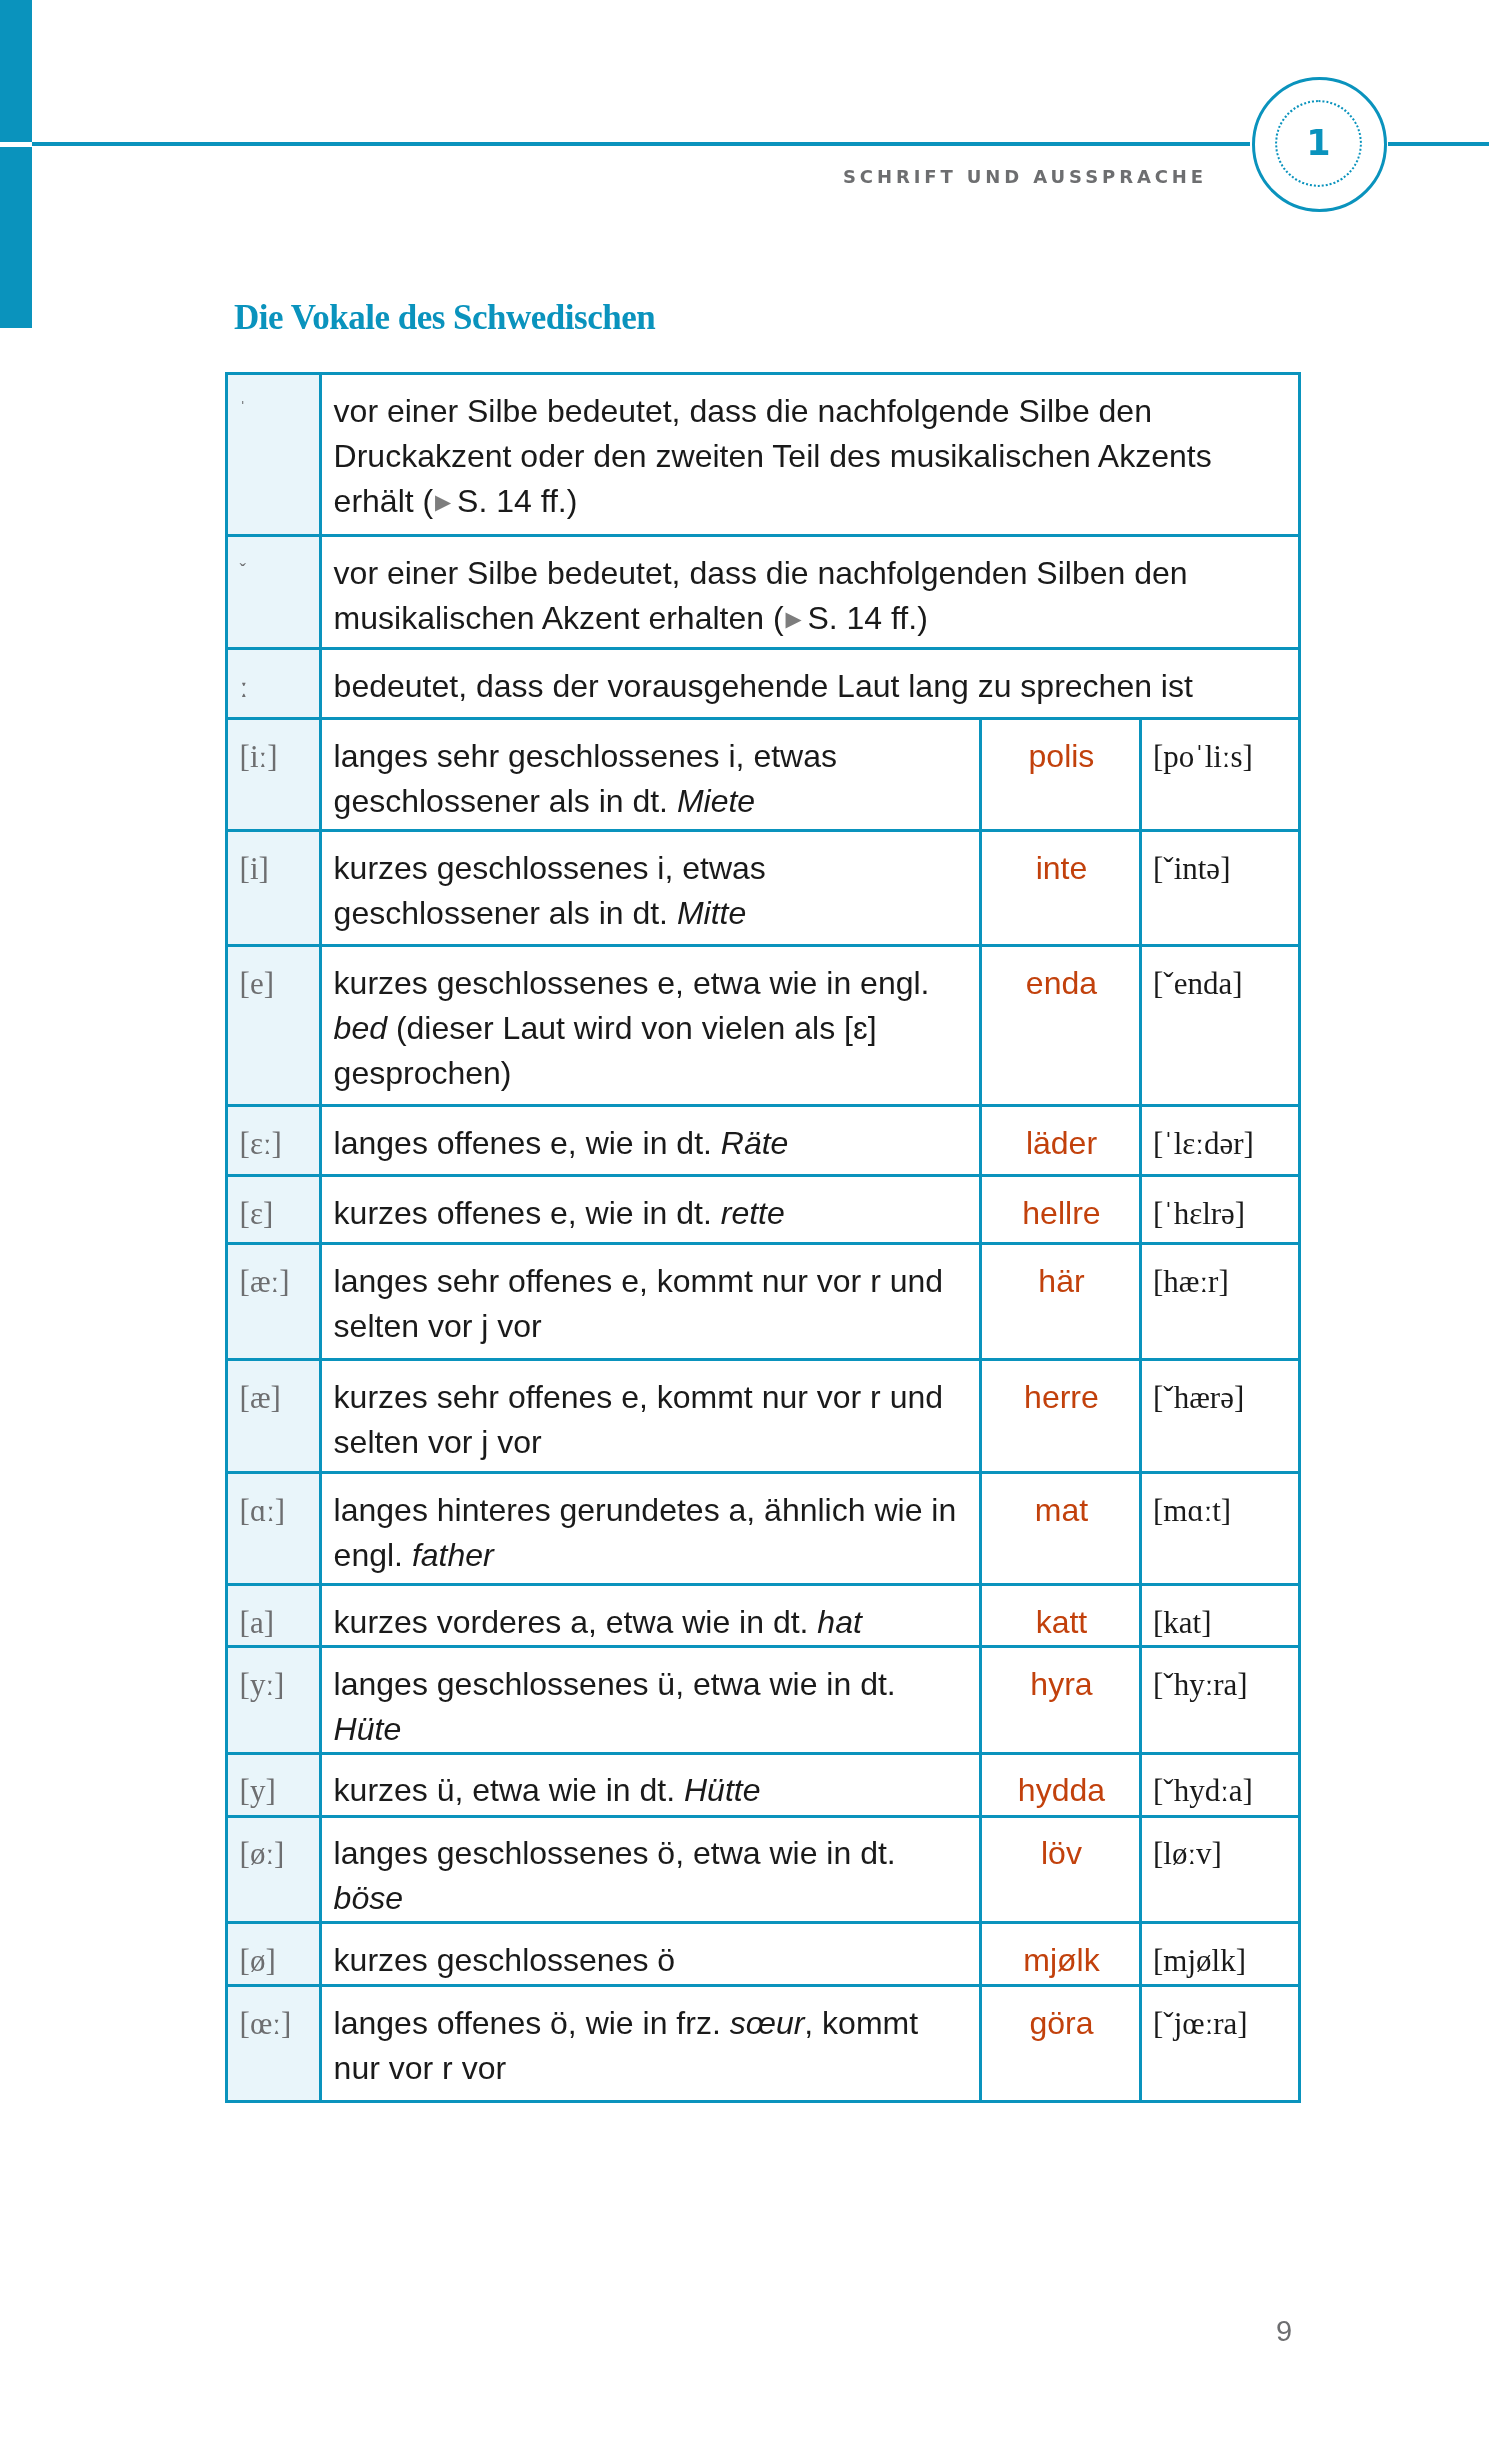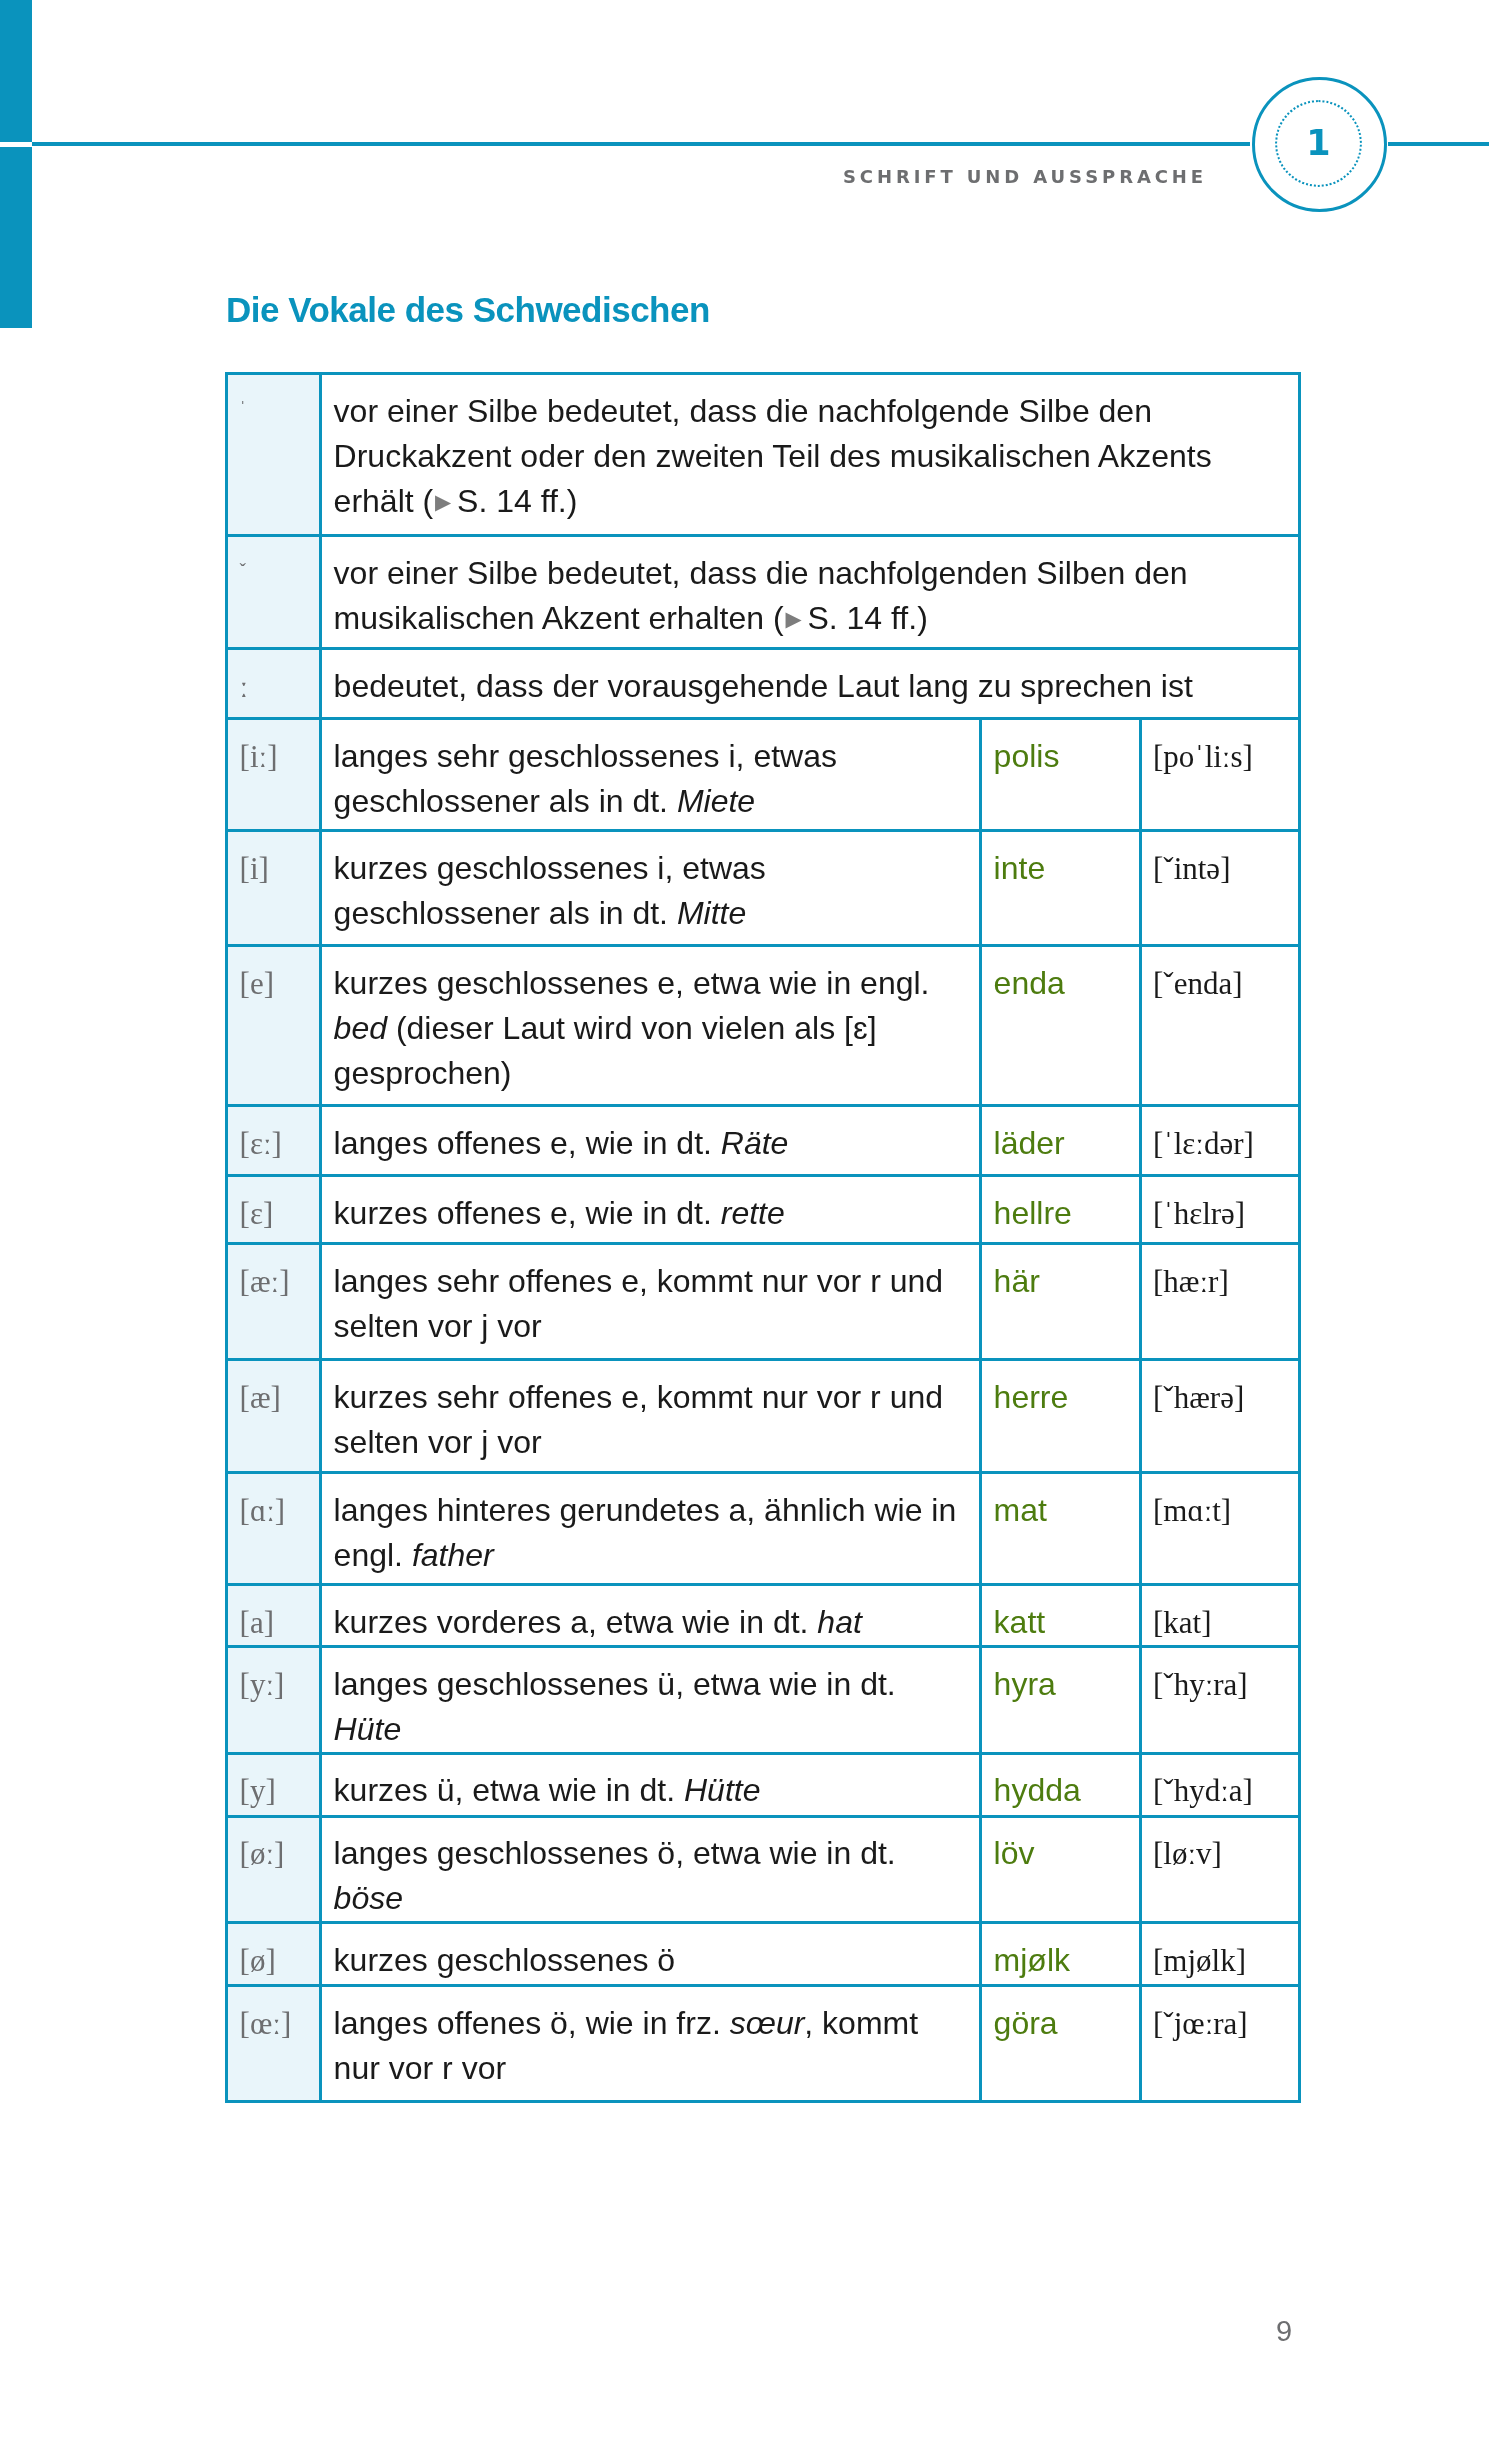--- a/index.html
+++ b/index.html
@@ -16,32 +16,32 @@
                    border: 3.9px solid #0a93bd; border-radius: 50%; box-sizing: border-box; }
   .chapter-badge-inner { position: absolute; left: 20px; top: 20px; width: 87px; height: 87px;
                    border: 2.9px dotted #0a93bd; border-radius: 50%; box-sizing: border-box;
                    display: flex; align-items: center; justify-content: center; }
   .chapter-number { font-family: "DejaVu Sans", sans-serif; font-weight: bold; font-size: 35px; color: #0a93bd; line-height: 1; }
 
   .section-label { position: absolute; left: 763px; top: 166px; width: 444px; text-align: right;
                    font-family: "DejaVu Sans", sans-serif; font-weight: bold; font-size: 18px;
                    letter-spacing: 3.9px; color: #6d6e70; }
 
-  .page-title { position: absolute; left: 226px; top: 290px; margin: 0;
-                font-family: Liberation Sans, sans-serif; font-weight: bold; font-size: 35px;
+  .page-title { position: absolute; left: 226px; top: 290px; margin: 8px;
+                font-family: Liberation Serif, serif; font-weight: bold; font-size: 35px;
                 color: #0a93bd; letter-spacing: -0.5px; }
 
   .vowel-table { position: absolute; left: 225px; top: 372px; width: 1074px;
                  border-collapse: collapse; table-layout: fixed; }
   .vowel-table td { border: 3.9px solid #0a93bd; vertical-align: top; padding: 13.5px 9.7px 0 11.6px;
                     font-size: 32px; line-height: 45px; box-sizing: border-box; }
   .vowel-table td.sym { background: #e9f5fa; color: #6d6e70;
                         font-family: "Liberation Serif", "DejaVu Serif", serif; font-size: 31px; padding-left: 11.6px; }
   .vowel-table td.ipa { font-family: "Liberation Serif", "DejaVu Serif", serif; font-size: 31px; color: #1a1a1a; padding-left: 11px; }
-  .vowel-table td.word { color: #4d7c0f; }
+  .vowel-table td.word { color: #c2410c; text-align: center; }
   .vowel-table td.desc { color: #1a1a1a; }
   .vowel-table em { font-style: italic; }
   .ref-arrow { color: #7d7d7d; font-size: 21px; vertical-align: 2.9px; margin: 0 5.8px 0 1.9px; }
   .mark-small { font-size: 19.3px; vertical-align: top; position: relative; top: -3.9px; }
 
   .page-number { position: absolute; left: 1276px; top: 2315px; font-size: 29px; color: #6d6e70;
                  font-family: "Liberation Sans", sans-serif; }
 </style>
 </head>
 <body>

